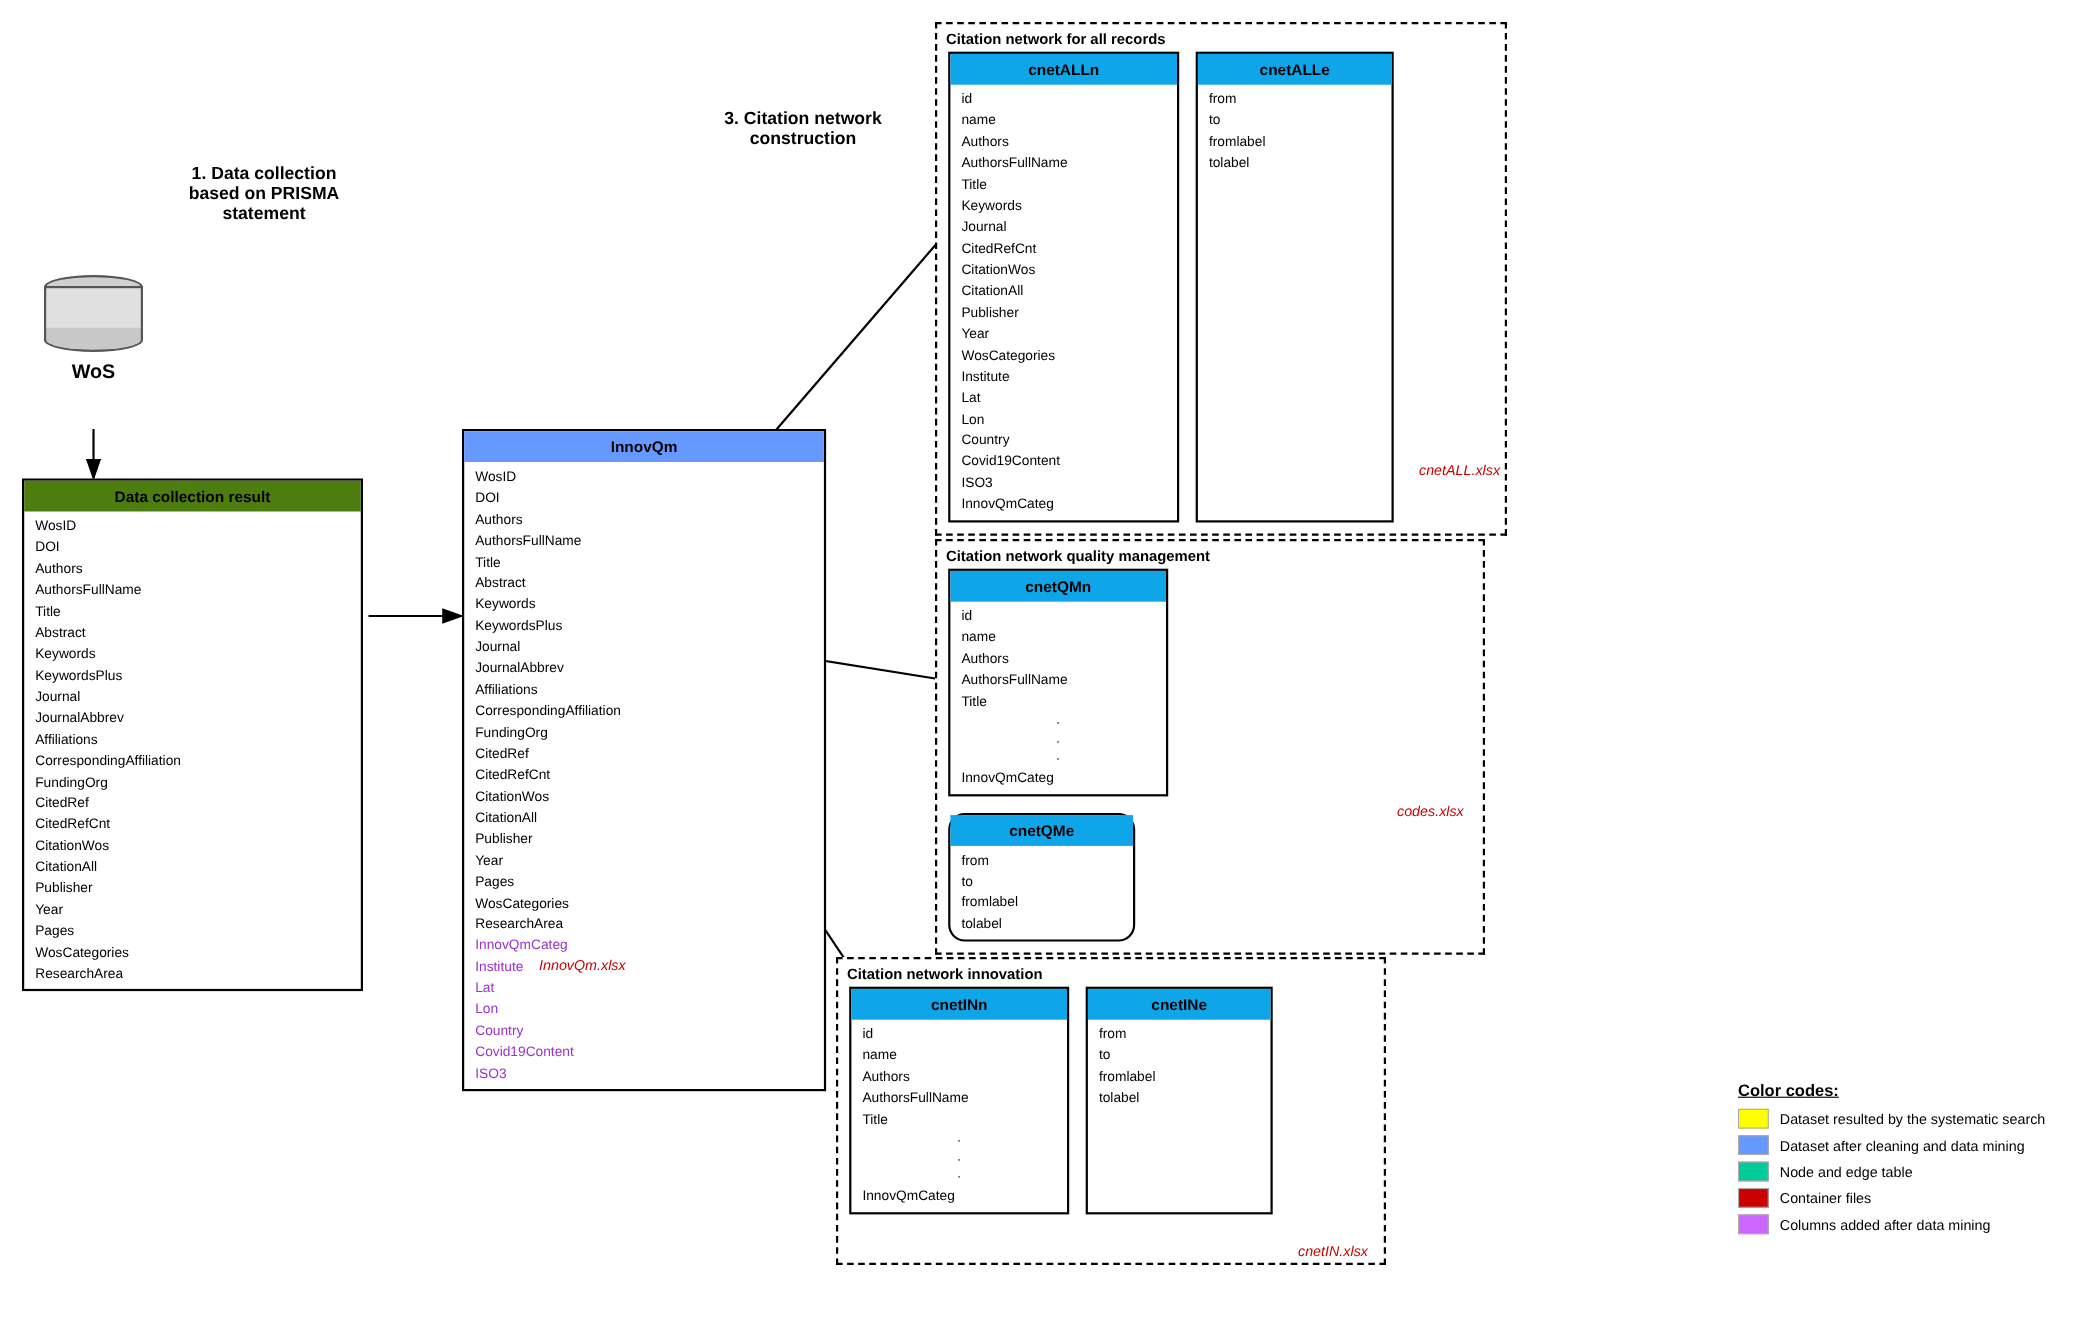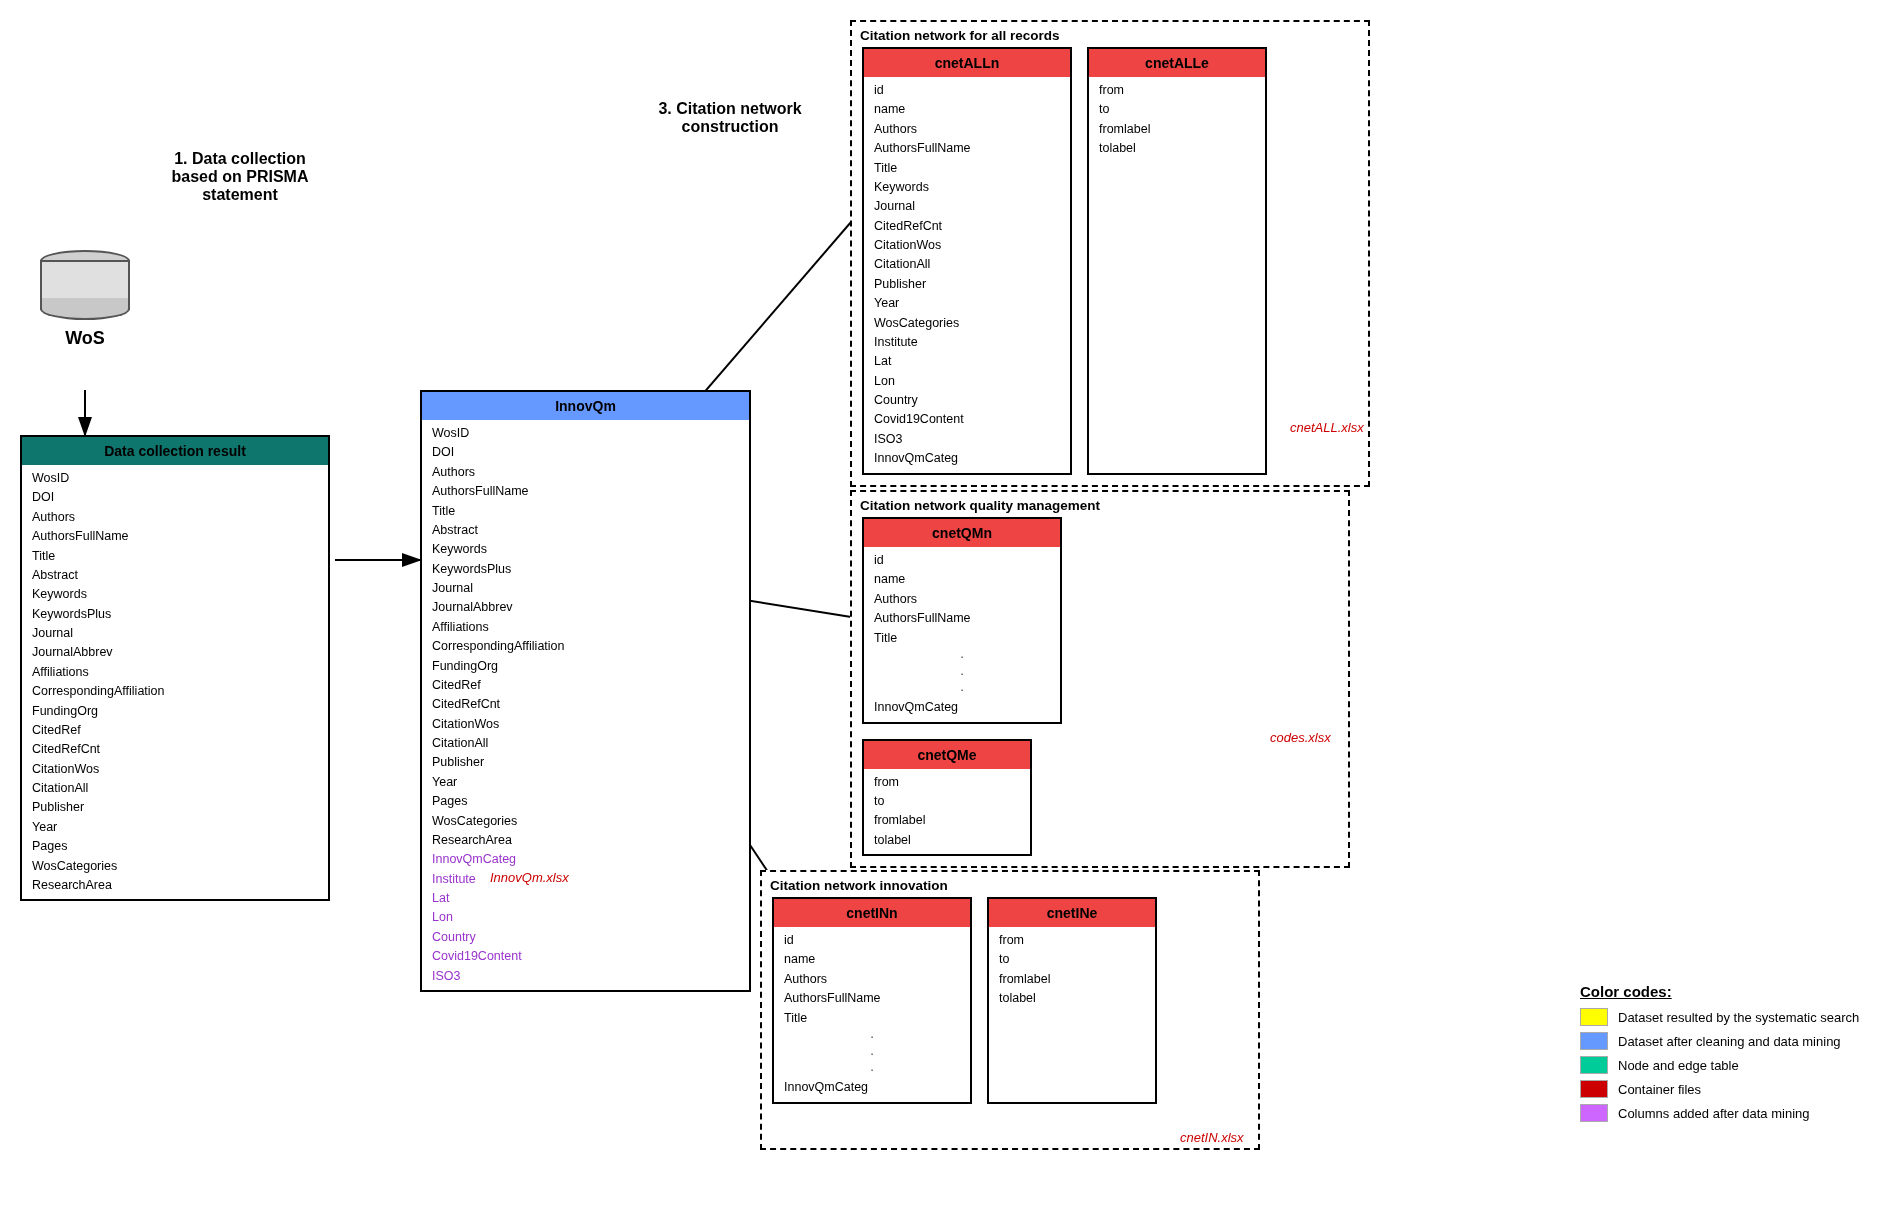--- a/index.html
+++ b/index.html
@@ -84,25 +84,25 @@
     }
     .table-body {
       padding: 4px 10px;
       font-size: 12.5px;
       line-height: 1.55;
     }
     .table-body .purple { color: #9933cc; }
     .table-body .dot-row { text-align: center; color: #555; font-size: 14px; line-height: 1.2; }
 
     
-    .header-yellow { background: #0f766e; }
+    .header-yellow { background: #4d7c0f; }
     
     .header-blue { background: #6699ff; }
     
-    .header-green { background: #ef4444; }
+    .header-green { background: #0ea5e9; }
 
     
     .dashed-box {
       position: absolute;
       border: 2px dashed #000;
       background: #fff;
     }
     .dashed-box-title {
       font-weight: bold;
       font-size: 13.5px;
@@ -327,21 +327,21 @@
           <div>Authors</div>
           <div>AuthorsFullName</div>
           <div>Title</div>
           <div class="dot-row">·</div>
           <div class="dot-row">·</div>
           <div class="dot-row">·</div>
           <div>InnovQmCateg</div>
         </div>
       </div>
 
-      <div class="table-box" style="position:relative; width:170px;">
+      <div class="table-box" style="position:relative; width:170px;border-radius:15px;">
         <div class="table-header header-green">cnetQMe</div>
         <div class="table-body">
           <div>from</div>
           <div>to</div>
           <div>fromlabel</div>
           <div>tolabel</div>
         </div>
       </div>
     </div>
   </div>

